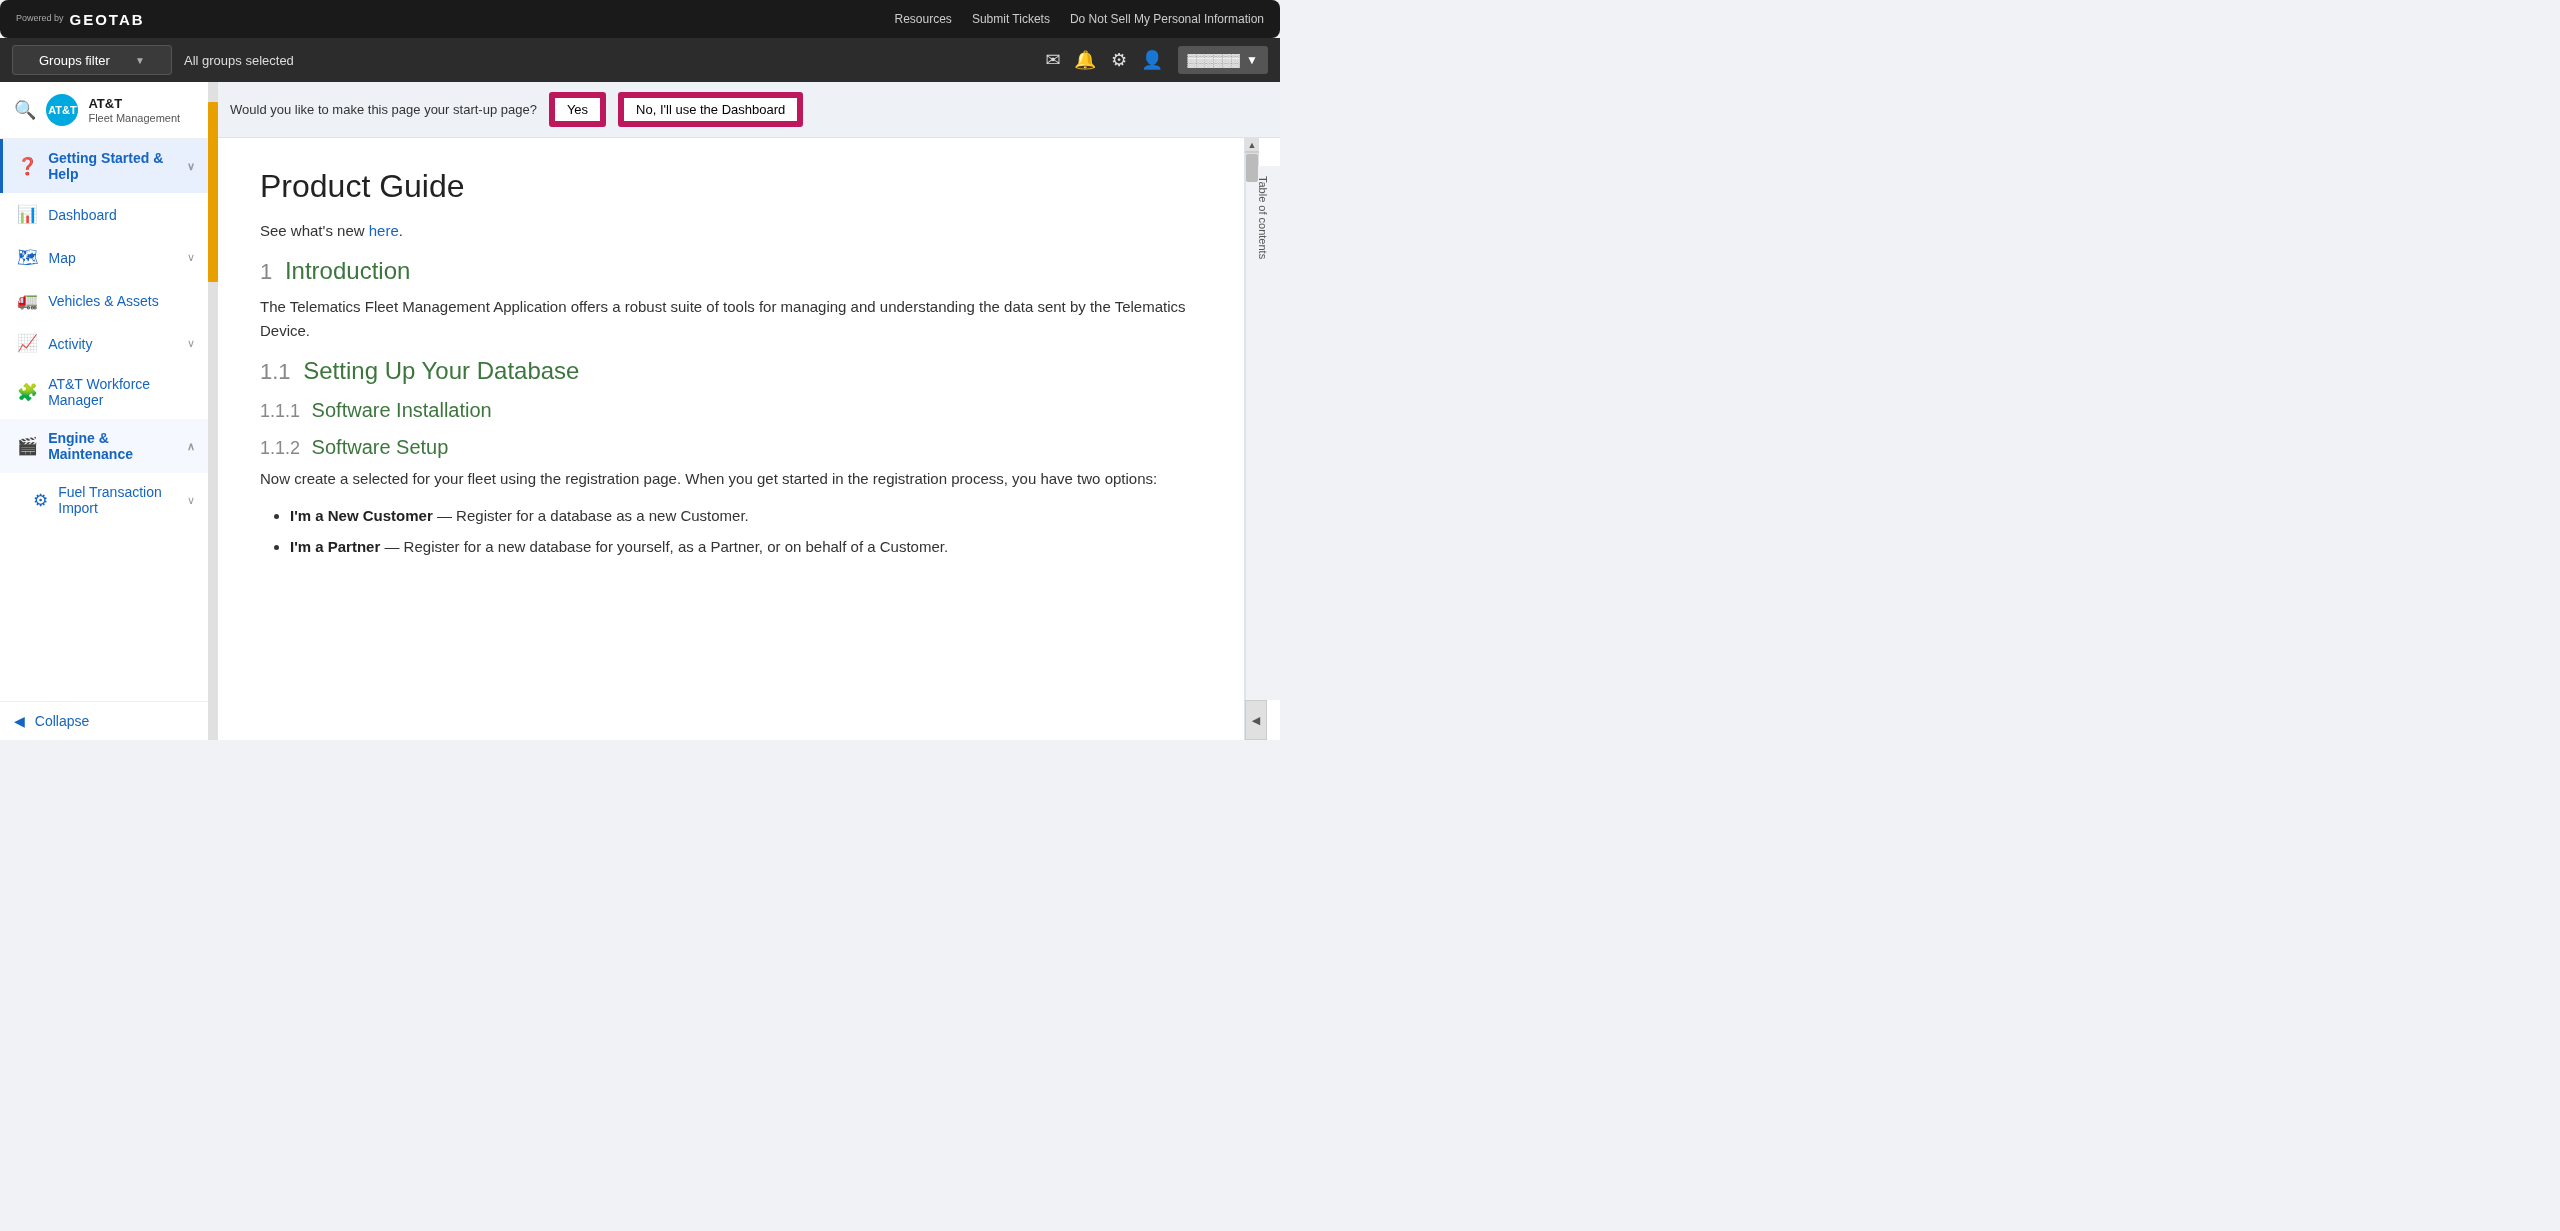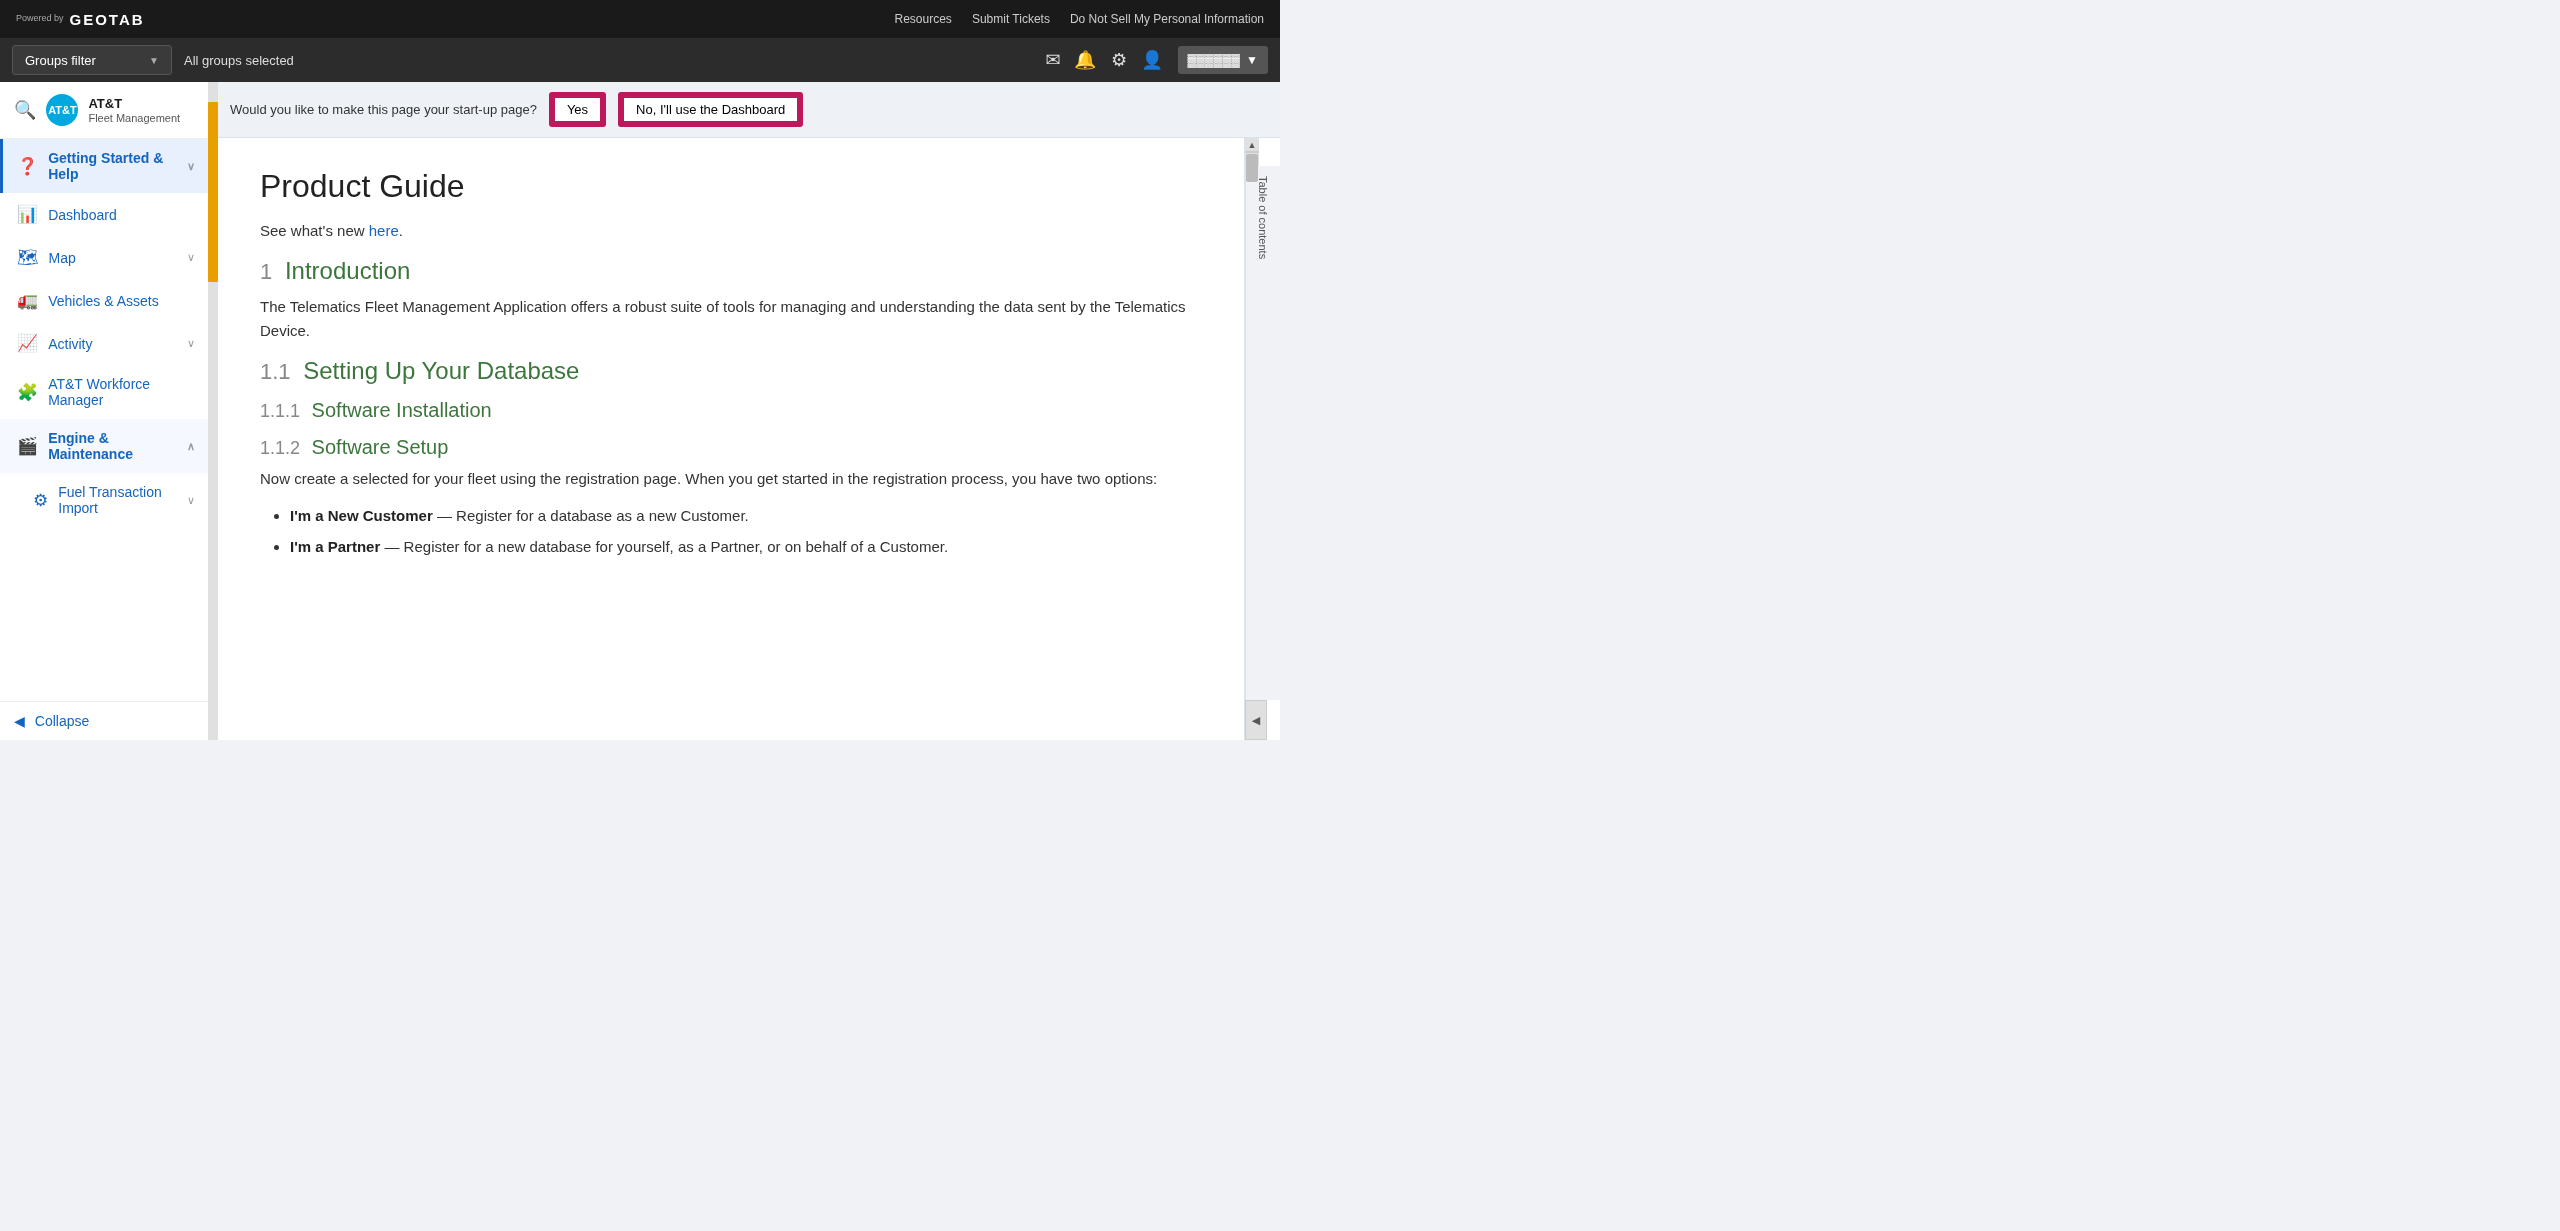--- a/index.html
+++ b/index.html
@@ -7,20 +7,21 @@
 
     
     .top-bar {
       background: #1a1a1a;
       height: 38px;
       display: flex;
       align-items: center;
       justify-content: space-between;
       padding: 0 16px;
       color: #fff;
+      border-radius: 8px;
     }
     .top-bar-left { display: flex; align-items: center; }
     .powered-by { font-size: 9px; color: #aaa; margin-right: 6px; line-height: 1.1; }
     .top-bar-right { display: flex; align-items: center; gap: 20px; font-size: 12px; color: #ccc; }
     .top-bar-right a { color: #ccc; text-decoration: none; cursor: pointer; }
 
     
     .sub-bar {
       background: #2c2c2c;
       height: 44px;
@@ -30,21 +31,21 @@
       gap: 12px;
     }
     .groups-filter-btn {
       background: #3a3a3a;
       border: 1px solid #555;
       color: #fff;
       height: 30px;
       display: flex;
       align-items: center;
       gap: 6px;
-      padding: 0 12px;
+      padding: 0 26px;
       border-radius: 3px;
       cursor: pointer;
       font-size: 13px;
       min-width: 160px;
     }
     .groups-filter-btn .chevron { font-size: 10px; color: #aaa; margin-left: auto; }
     .all-groups-text { color: #ddd; font-size: 13px; }
 
     .sub-bar-right {
       margin-left: auto;

